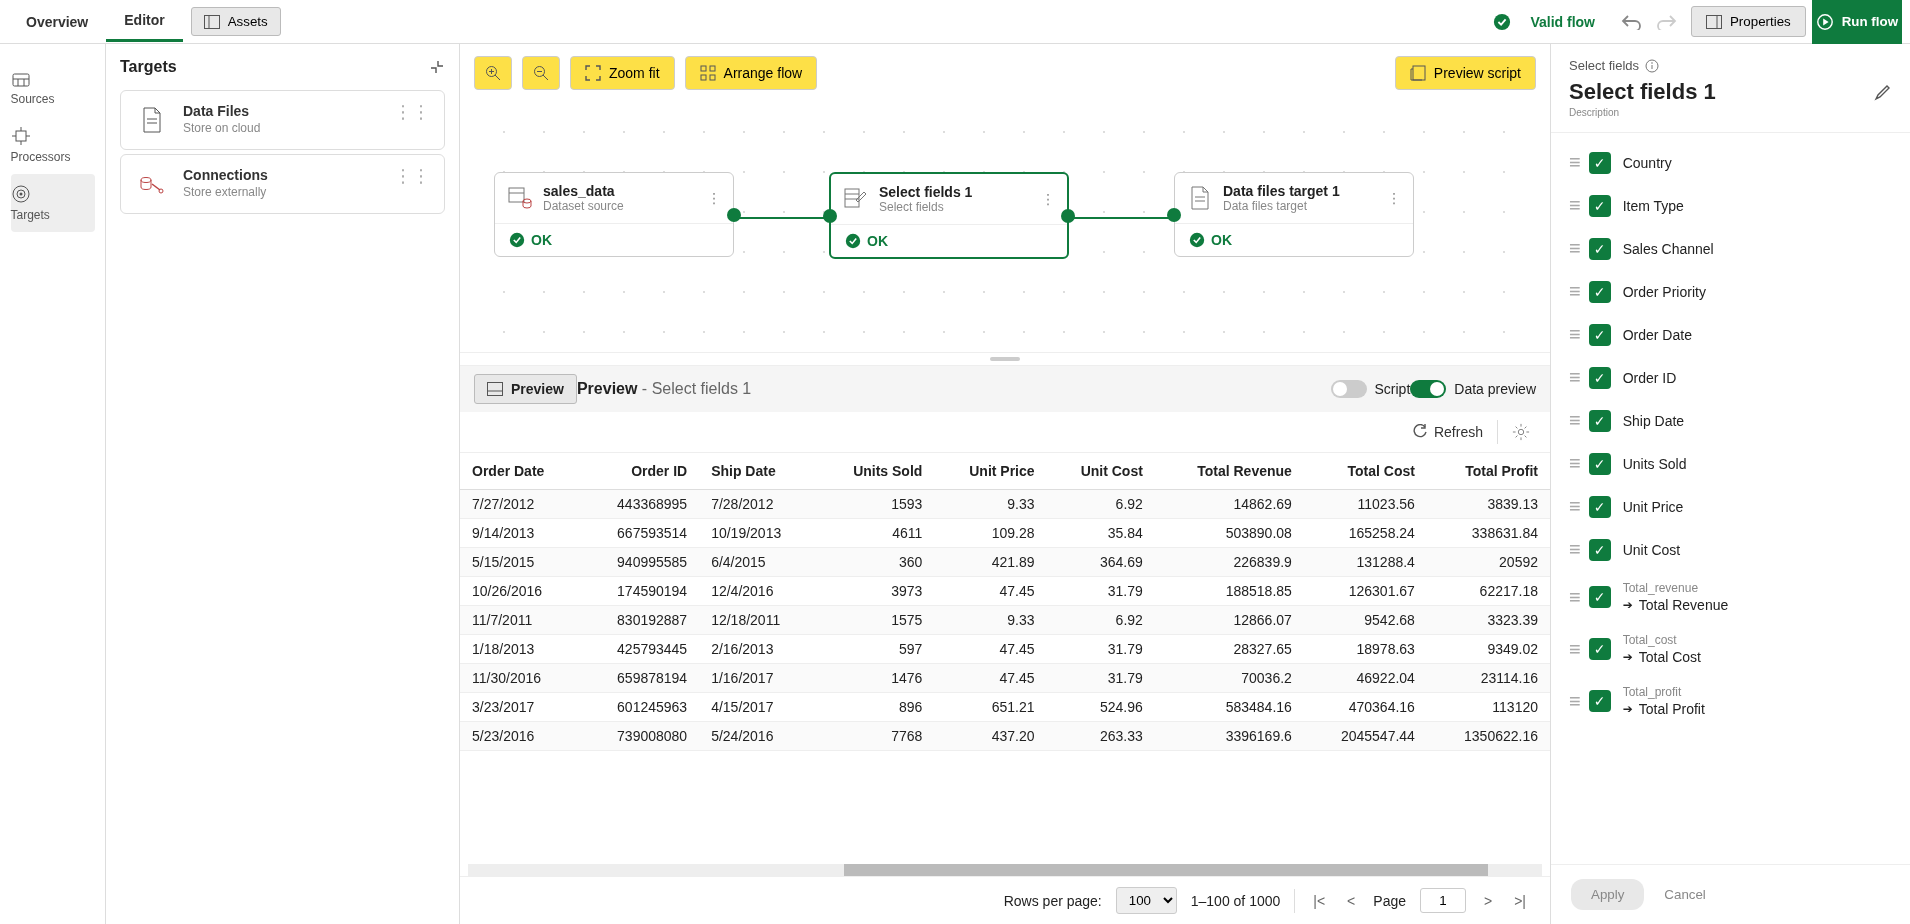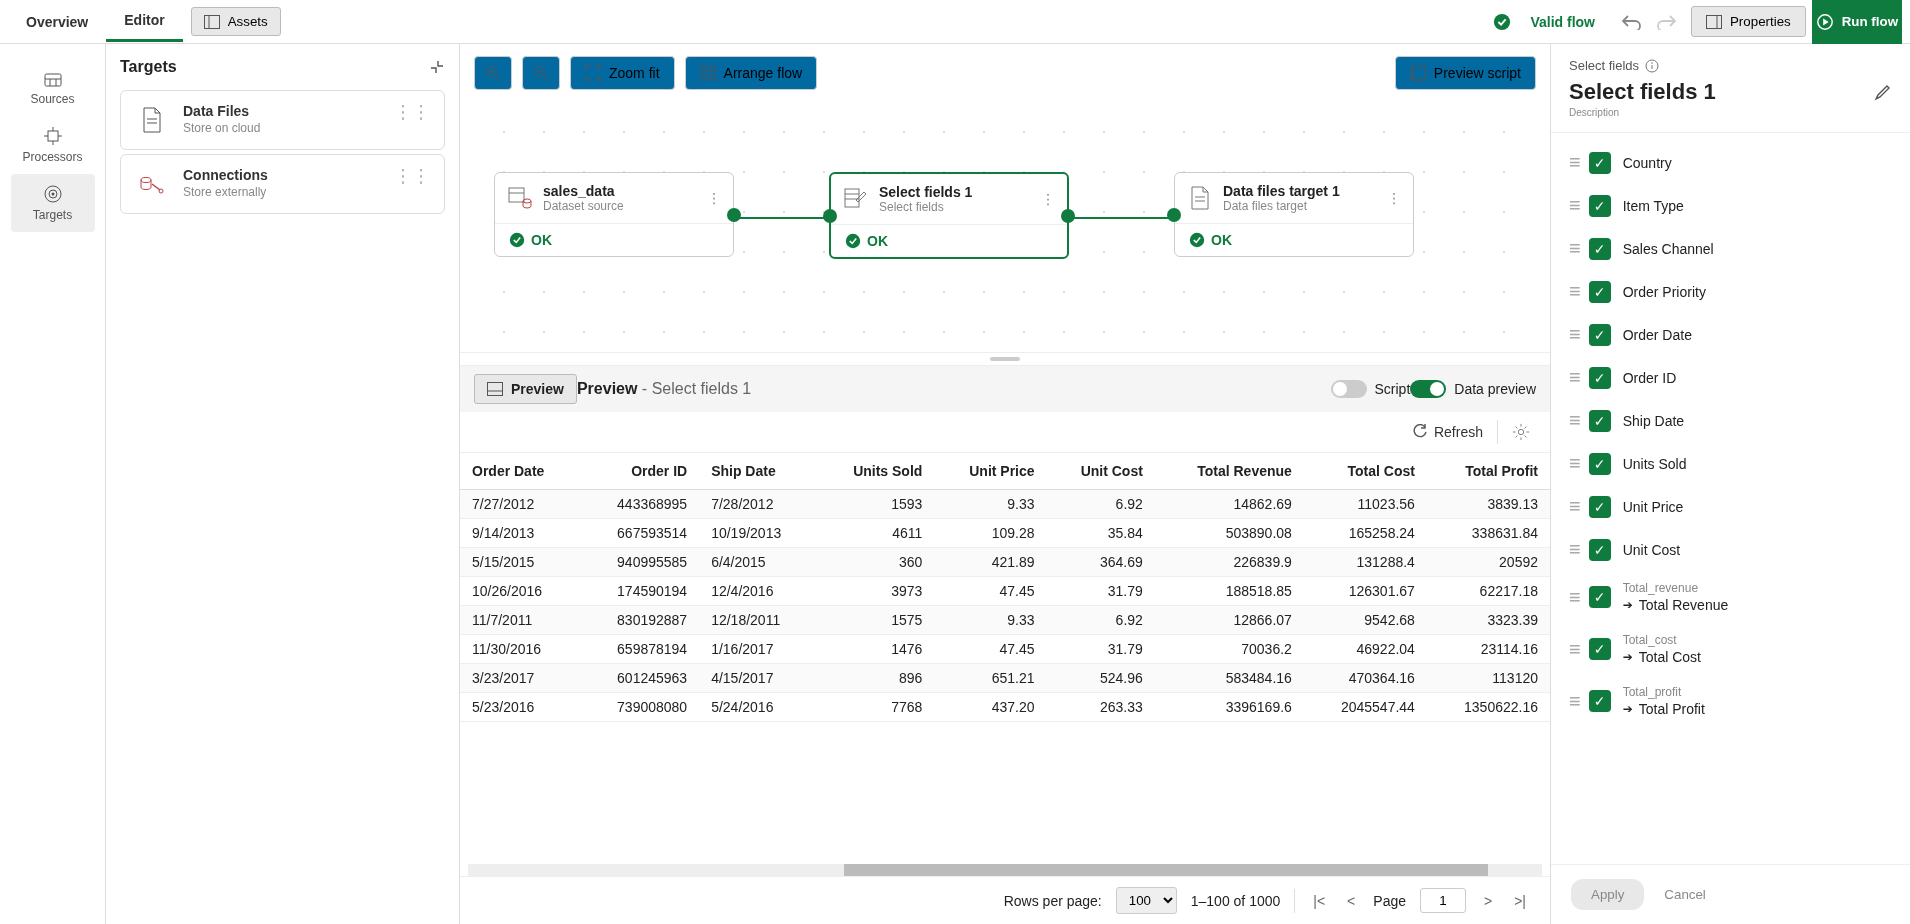--- a/index.html
+++ b/index.html
@@ -15,37 +15,37 @@
 .valid-flow { display: flex; align-items: center; gap: 19px; color: #0f7b3e; font-weight: 600; margin-right: 18px; justify-content: flex-end; }
 .icon-btn { width: 36px; height: 36px; border: none; background: transparent; cursor: pointer; display:flex; align-items:center; justify-content:center; }
 .properties-btn { display: flex; align-items: center; gap: 8px; background: #e8e8e8; border: 1px solid #bbb; border-radius: 3px; padding: 7px 14px; margin: 0 6px; cursor: pointer; }
 .run-btn { display: flex; align-items: center; gap: 8px; background: #0f7b3e; color: #fff; border: none; padding: 13px 4px; font-weight: 600; cursor: pointer; }
 
 
 .main { display: flex; flex: 1; overflow: hidden; }
 
 
 .leftrail { width: 106px; border-right: 1px solid #ddd; display: flex; flex-direction: column; align-items: center; padding-top: 18px; }
-.rail-item { display: flex; flex-direction: column; align-items: center; gap: 4px; padding: 10px 0; width: 80%; cursor: pointer; font-size: 12px; color: #555; border-radius:4px;}
+.rail-item { display: flex; flex-direction: column; gap: 4px; padding: 10px 0; width: 80%; cursor: pointer; font-size: 12px; color: #555; border-radius:4px;}
 .rail-item.active { background: #eee; }
 
 
 .targets-panel { width: 354px; border-right: 1px solid #ddd; padding: 14px; background: #fff; }
 .targets-header { display: flex; justify-content: space-between; align-items: center; font-weight: 700; font-size: 16px; margin-bottom: 14px; }
 .target-card { display: flex; align-items: flex-start; gap: 14px; border: 1px solid #ddd; border-radius: 6px; padding: 12px 14px; margin-bottom: 4px; }
 .target-card .tc-icon { width: 34px; height: 34px; display:flex; align-items:center; justify-content:center; }
 .target-card .tc-body { flex:1; }
 .target-card .tc-title { font-weight: 600; color:#333; }
 .target-card .tc-sub { font-size: 12px; color: #888; margin-top:2px;}
 .drag-dots { color: #aaa; font-size: 18px; line-height:1;}
 
 
 .center { flex: 1; display: flex; flex-direction: column; overflow: hidden; }
 .canvas-toolbar { display: flex; align-items: center; gap: 10px; padding: 12px 14px; }
-.tool-btn { display: flex; align-items: center; gap: 8px; border: 1px solid #ccc; border-radius: 4px; background: #0369a1; padding: 8px 14px; cursor: pointer; font-size: 14px; }
+.tool-btn { display: flex; align-items: center; gap: 8px; border: 1px solid #ccc; border-radius: 4px; background: #fde047; padding: 8px 14px; cursor: pointer; font-size: 14px; }
 .tool-btn.icononly { padding: 8px 10px; }
 .canvas-toolbar .spacer { flex:1; }
 
 .canvas { position: relative; height: 250px; background-image: radial-gradient(#ddd 1px, transparent 1px); background-size: 40px 40px; background-position: 10px 10px; margin: 0 14px; }
 .node { position: absolute; width: 240px; border: 1px solid #ccc; border-radius: 6px; background: #fff; }
 .node.selected { border: 2px solid #0f7b3e; }
 .node-head { display:flex; align-items:center; gap:10px; padding:10px 12px; }
 .node-head .ni { width:26px; height:26px; display:flex; align-items:center; justify-content:center; }
 .node-head .nt { flex:1; font-weight:600; }
 .node-head .ns { font-size:12px; color:#888; }
@@ -504,20 +504,31 @@
                 <td class="num">830192887</td>
                 <td>12/18/2011</td>
                 <td class="num">1575</td>
                 <td class="num">9.33</td>
                 <td class="num">6.92</td>
                 <td class="num">12866.07</td>
                 <td class="num">9542.68</td>
                 <td class="num">3323.39</td>
               </tr>
               <tr>
+                <td>1/18/2013</td>
+                <td class="num">425793445</td>
+                <td>2/16/2013</td>
+                <td class="num">597</td>
+                <td class="num">47.45</td>
+                <td class="num">31.79</td>
+                <td class="num">28327.65</td>
+                <td class="num">18978.63</td>
+                <td class="num">9349.02</td>
+              </tr>
+              <tr>
                 <td>11/30/2016</td>
                 <td class="num">659878194</td>
                 <td>1/16/2017</td>
                 <td class="num">1476</td>
                 <td class="num">47.45</td>
                 <td class="num">31.79</td>
                 <td class="num">70036.2</td>
                 <td class="num">46922.04</td>
                 <td class="num">23114.16</td>
               </tr>

